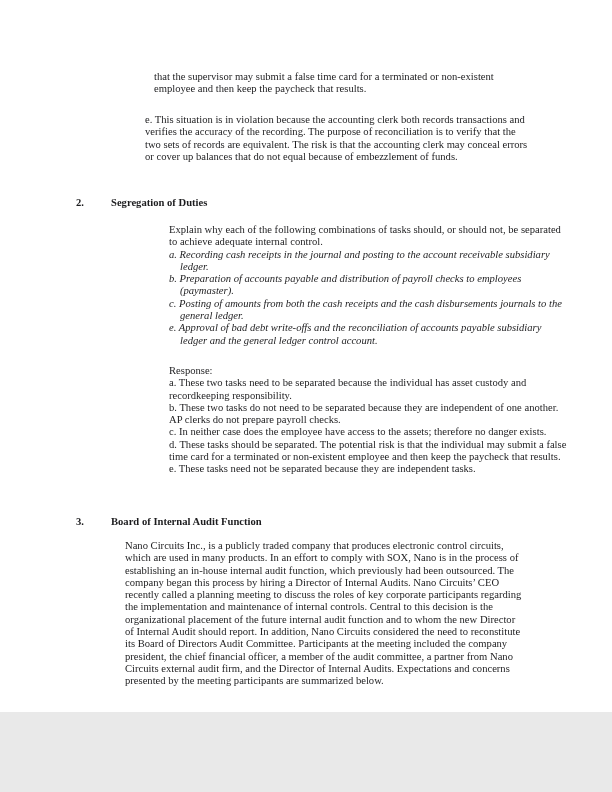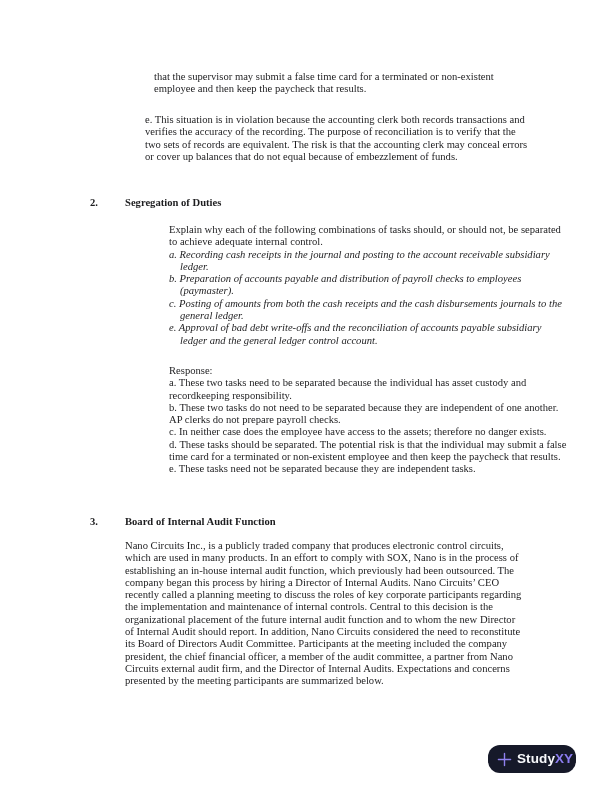--- a/index.html
+++ b/index.html
@@ -1,36 +1,36 @@
 <!DOCTYPE html>
 <html><head>
 <meta charset="utf-8">
 <style>
   html, body { margin: 0; padding: 0; background: #e9e9e9; }
   .page {
     position: relative;
     width: 612px;
-    height: 792px;
+    height: 712px;
     margin: 0 auto;
     background: #ffffff;
     overflow: hidden;
     font-family: "Liberation Serif", "DejaVu Serif", serif;
     font-size: 10.6px;
     line-height: 12.3px;
     color: #1d1d1f;
   }
   .blk { position: absolute; }
 
   
   .cont  { left: 154px; top: 71px;  width: 366px; }
   
   .epar  { left: 145px; top: 114px; width: 384px; }
 
   
-  .hrow  { left: 90px; font-weight: bold; }
+  .hrow  { left: 76px; font-weight: bold; }
   .h2row { top: 197px; }
   .h3row { top: 516px; }
   .hnum  { display: inline-block; width: 35px; font-weight: bold; }
   .htitle{ font-weight: bold; }
 
   
   .s2body { left: 125px; top: 224px; width: 401px; margin-left: 44px; }
   .para   { margin: 0; }
   .hang   { padding-left: 11px; text-indent: -11px; font-style: italic; }
   .resp   { margin-top: 18px; }

